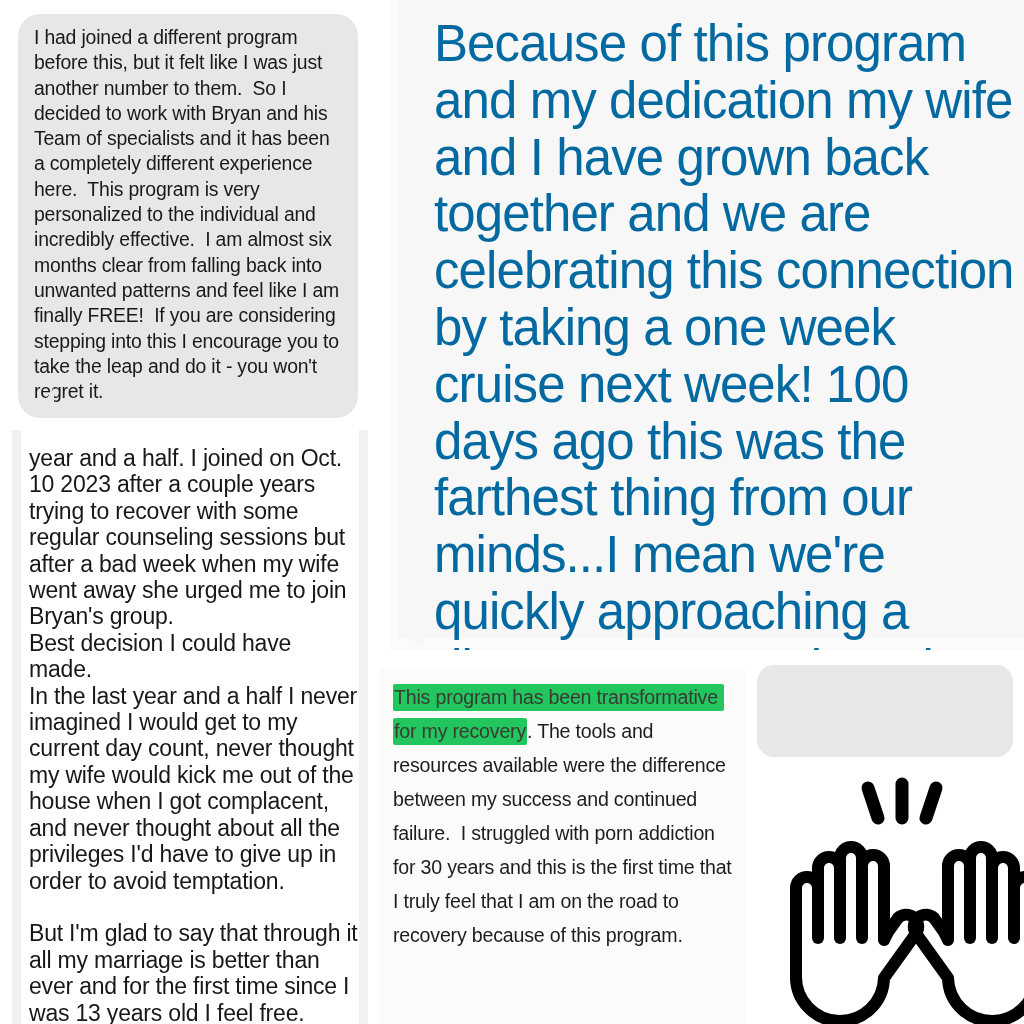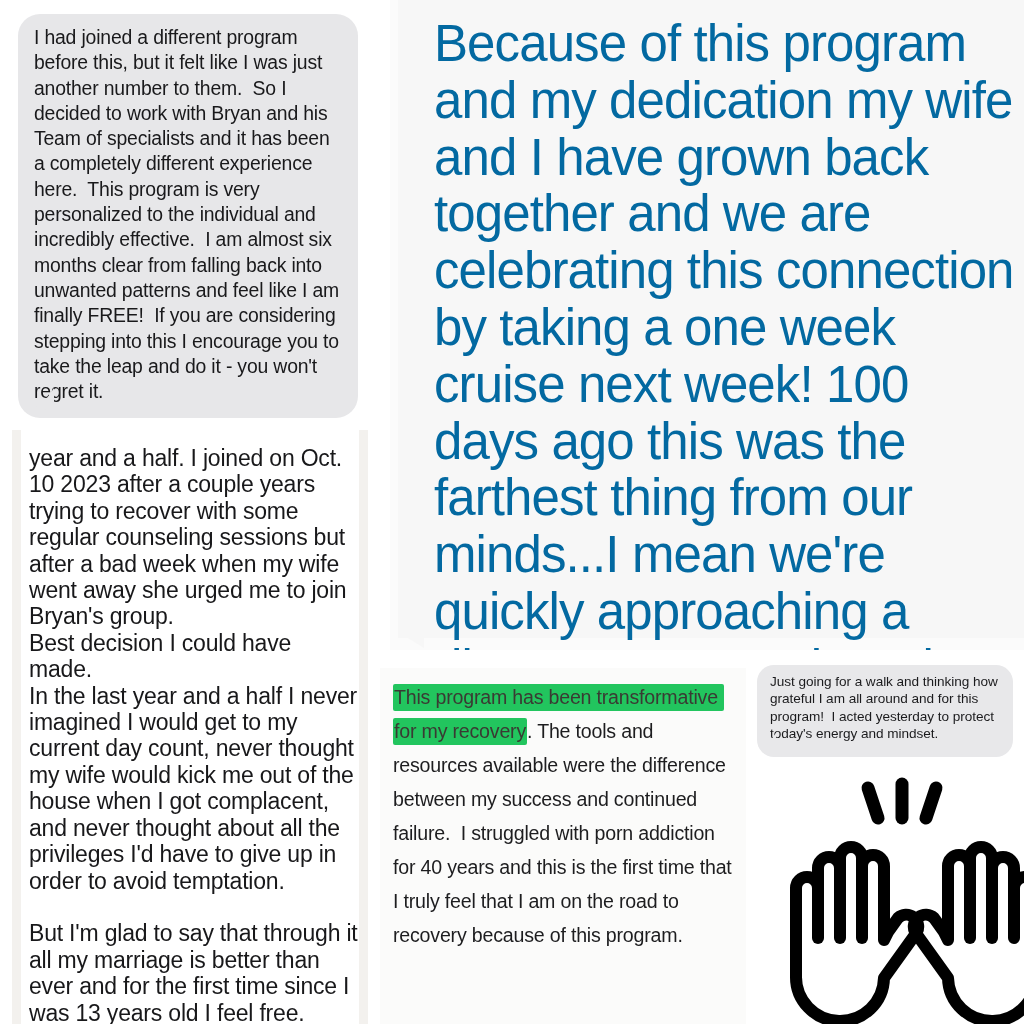--- a/index.html
+++ b/index.html
@@ -177,27 +177,26 @@
 I'm 135 days completely clean</div>
 </div>
 
 <div class="panel" id="panel-big-quote">
   <div class="sheet"></div>
   <div class="tail"></div>
   <div class="big-text">Because of this program and my dedication my wife and I have grown back together and we are celebrating this connection by taking a one week cruise next week! 100 days ago this was the farthest thing from our minds...I mean we're quickly approaching a divorce crossroad. And now the two of us are taking this mini vacation!!! Crazy right?</div>
 </div>
 
 <div class="panel" id="panel-highlight-quote">
-  <div class="hl-text"><span class="marker">This program has been transformative for my recovery</span><span>. The tools and resources available were the difference between my success and continued failure.  I struggled with porn addiction for 40 years and this is the first time that I truly feel that I am on the road to recovery because of this program.</span></div>
+  <div class="hl-text"><span class="marker">This program has been transformative for my recovery</span><span>. The tools and resources available were the difference between my success and continued failure.  I struggled with porn addiction for 30 years and this is the first time that I truly feel that I am on the road to recovery because of this program.</span></div>
 </div>
 
 <div class="panel" id="panel-gratitude-note">
   <div class="bubble">
     <div class="bubble-tail"></div>
-    <div class="note-text">Just going for a walk and thinking how grateful I am all around and for this program!  I acted yesterday to protect today's energy and mindset.</div>
   </div>
 </div>
 
 <div class="panel" id="panel-raising-hands">
   <span>
     <svg width="272" height="252" viewBox="0 0 272 252" aria-hidden="true">
       <g fill="none" stroke="#000000" stroke-width="12" stroke-linecap="round" stroke-linejoin="round">
 
         <line x1="88" y1="16" x2="98" y2="46" stroke-width="13"></line>
         <line x1="122" y1="12" x2="122" y2="46" stroke-width="13"></line>

